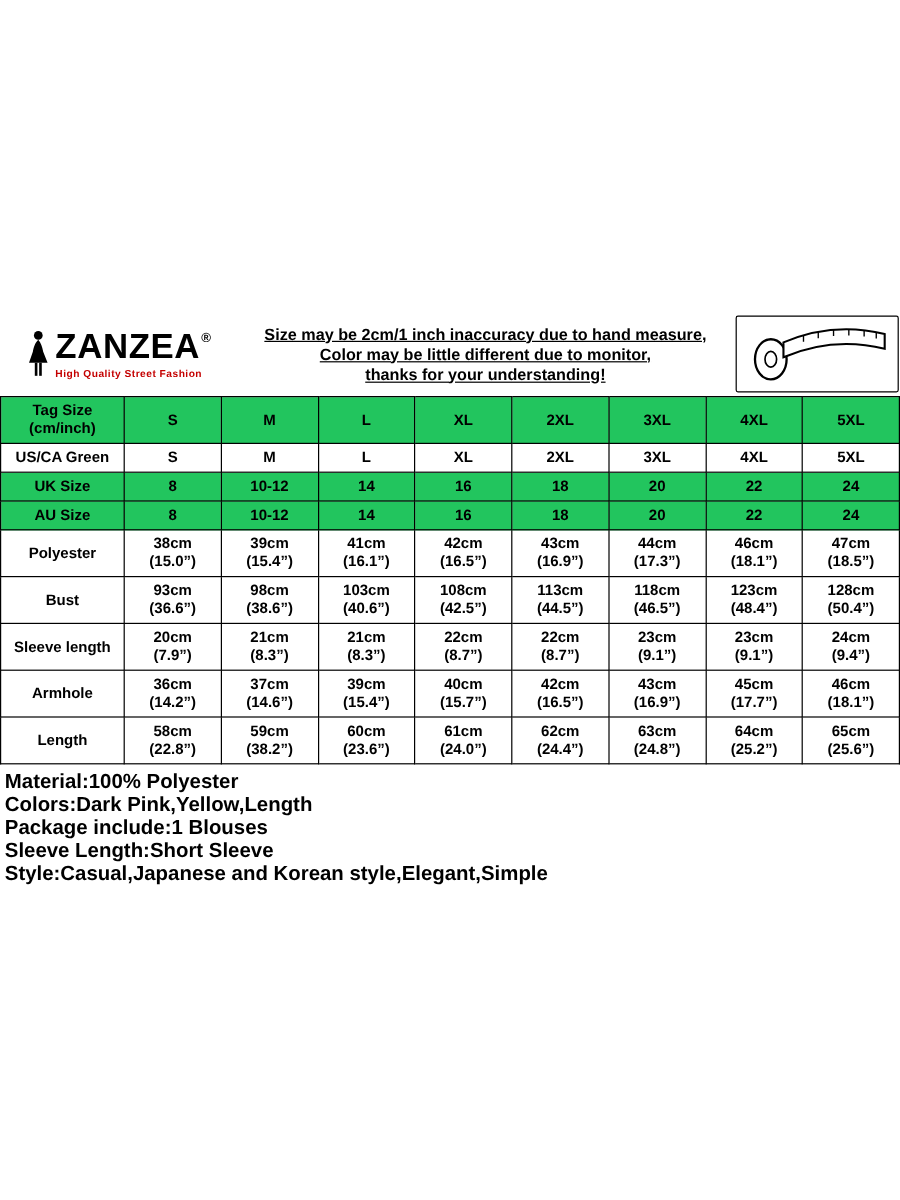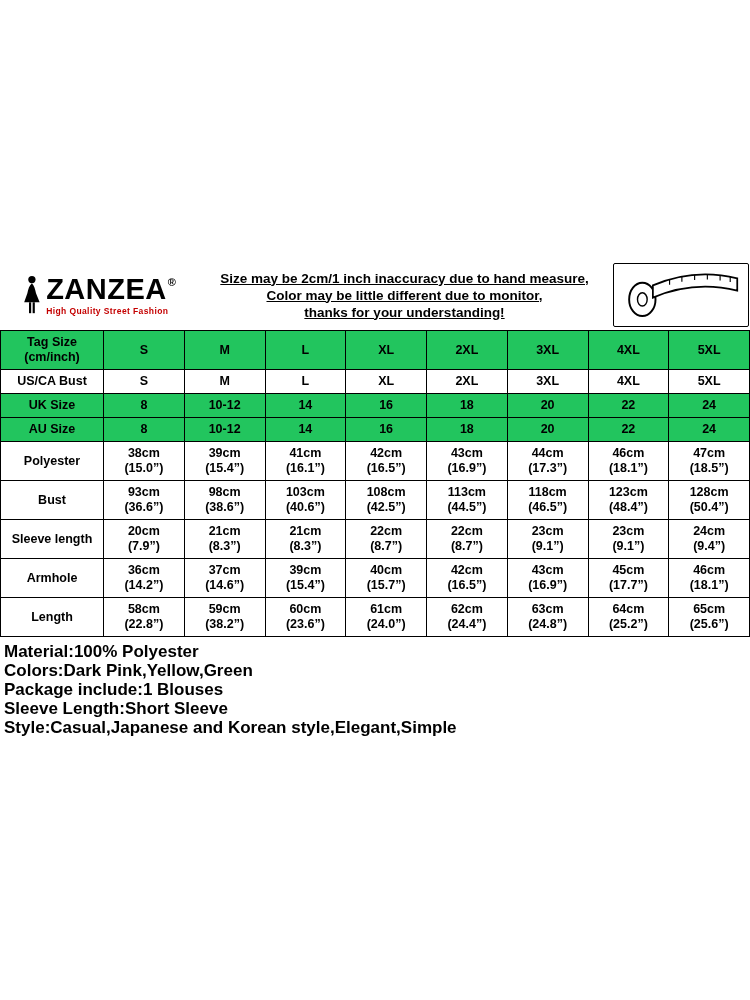--- a/index.html
+++ b/index.html
@@ -95,21 +95,21 @@
           <td>S</td>
           <td>M</td>
           <td>L</td>
           <td>XL</td>
           <td>2XL</td>
           <td>3XL</td>
           <td>4XL</td>
           <td>5XL</td>
         </tr>
         <tr>
-          <th>US/CA Bust</th>
+          <th>US/CA Green</th>
           <td>S</td>
           <td>M</td>
           <td>L</td>
           <td>XL</td>
           <td>2XL</td>
           <td>3XL</td>
           <td>4XL</td>
           <td>5XL</td>
         </tr>
         <tr class="shaded">
@@ -227,19 +227,19 @@
           <td>64cm
 (25.2”)</td>
           <td>65cm
 (25.6”)</td>
         </tr>
       </tbody>
   </table>
 
   <div class="notes">
       <div>Material:100% Polyester</div>
-      <div>Colors:Dark Pink,Yellow,Green</div>
+      <div>Colors:Dark Pink,Yellow,Length</div>
       <div>Package include:1 Blouses</div>
       <div>Sleeve Length:Short Sleeve</div>
       <div>Style:Casual,Japanese and Korean style,Elegant,Simple</div>
     </div>
 
 </div>
 
 </body></html>

